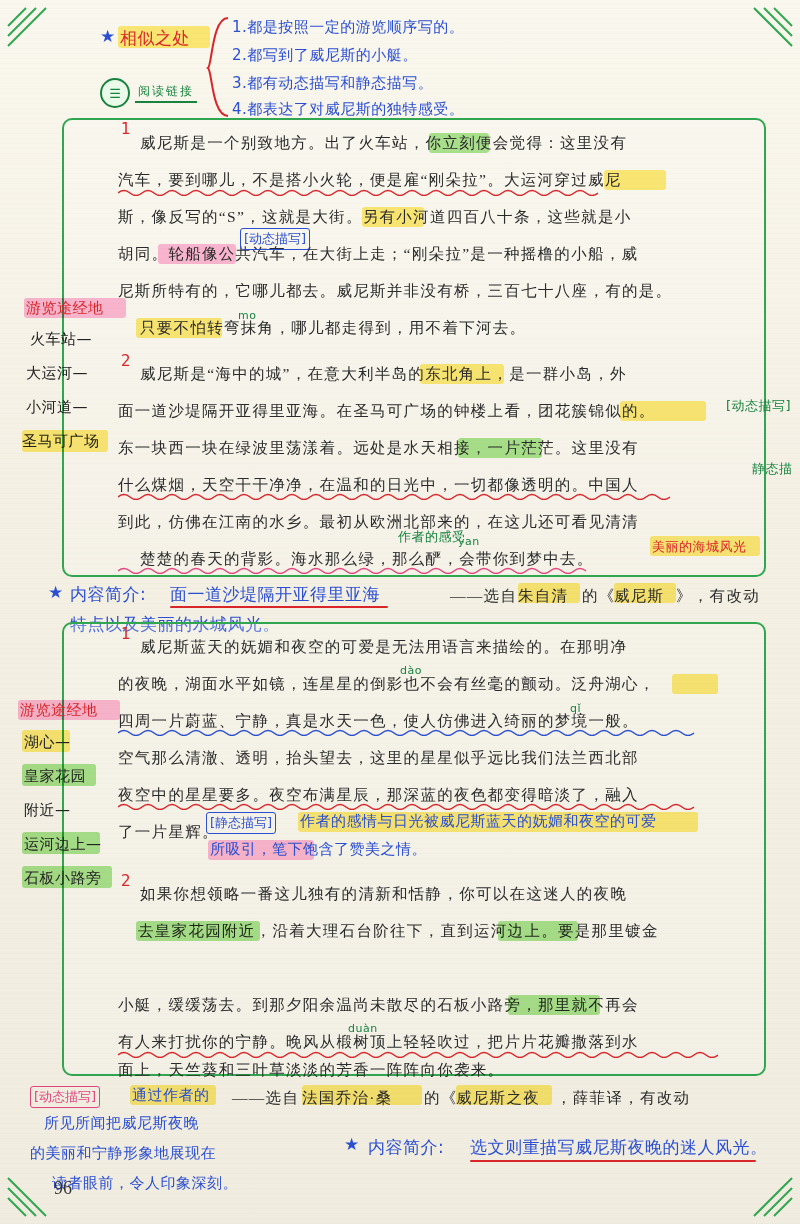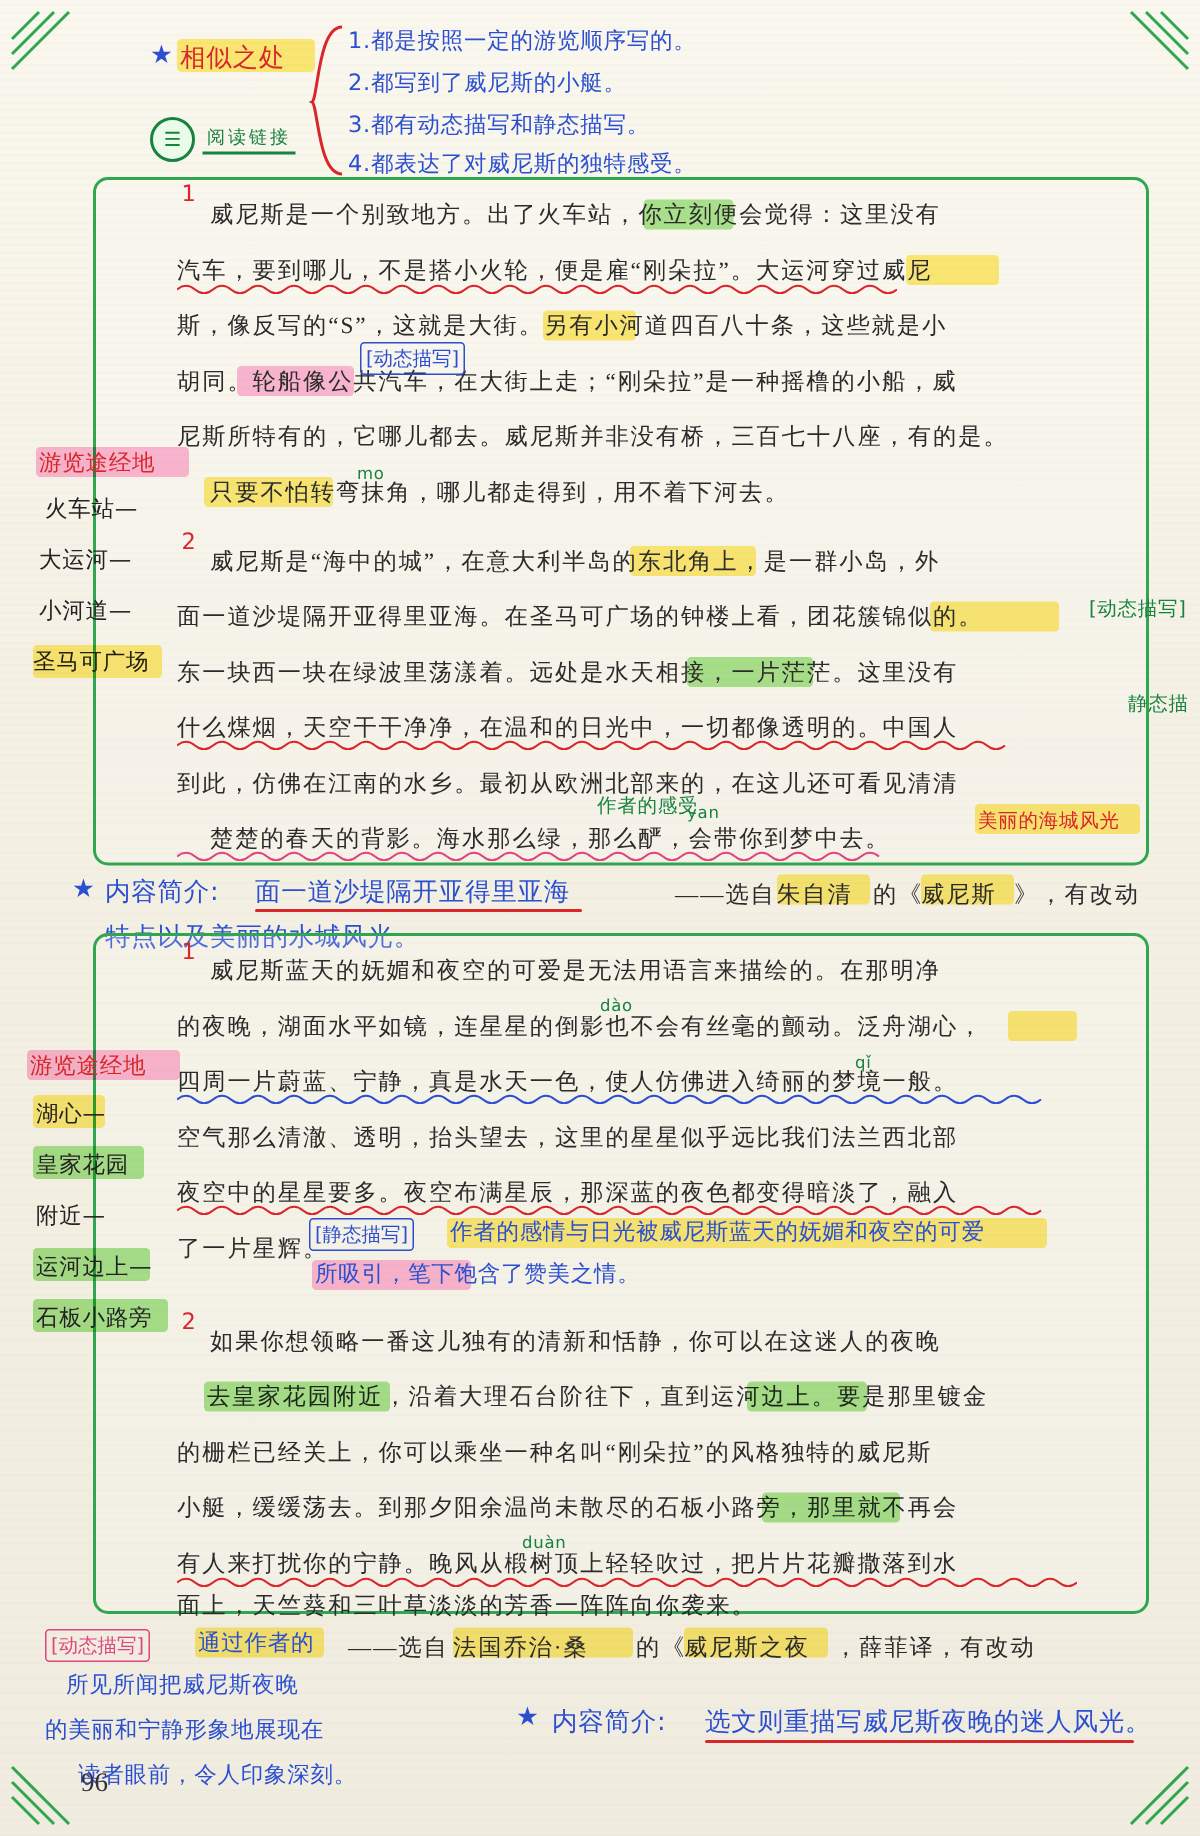--- a/index.html
+++ b/index.html
@@ -246,21 +246,20 @@
 
   <div class="boxed" style="left:206px;top:812px;">[静态描写]</div>
   <div class="hl hl-y" style="left:298px;top:812px;width:400px;height:20px;"></div>
   <div class="tx hand blue md" style="left:300px;top:812px;">作者的感情与日光被威尼斯蓝天的妩媚和夜空的可爱</div>
   <div class="hl hl-p" style="left:208px;top:840px;width:106px;height:20px;"></div>
   <div class="tx hand blue md" style="left:210px;top:840px;">所吸引，笔下饱含了赞美之情。</div>
 
   <div class="tx hand red md" style="left:121px;top:872px;">2</div>
   <div class="tx print" style="left:140px;top:884px;">如果你想领略一番这儿独有的清新和恬静，你可以在这迷人的夜晚</div>
   <div class="tx print" style="left:118px;top:921px;margin-left:20px;">去皇家花园附近，沿着大理石台阶往下，直到运河边上。要是那里镀金</div>
-  <div class="tx print" style="left:118px;top:958px;">的栅栏已经关上，你可以乘坐一种名叫“刚朵拉”的风格独特的威尼斯</div>
   <div class="tx print" style="left:118px;top:995px;">小艇，缓缓荡去。到那夕阳余温尚未散尽的石板小路旁，那里就不再会</div>
   <div class="tx print" style="left:118px;top:1032px;">有人来打扰你的宁静。晚风从椴树顶上轻轻吹过，把片片花瓣撒落到水</div>
   <div class="tx print" style="left:118px;top:1060px;">面上，天竺葵和三叶草淡淡的芳香一阵阵向你袭来。</div>
 
   <div class="hl hl-g" style="left:136px;top:921px;width:124px;height:20px;"></div>
   <div class="hl hl-g" style="left:498px;top:921px;width:80px;height:20px;"></div>
   <div class="hl hl-g" style="left:508px;top:995px;width:92px;height:20px;"></div>
   <div class="tx hand green tiny" style="left:348px;top:1022px;">duàn</div>
 
   <svg class="wav" style="left:118px;top:1050px;width:600px;">

